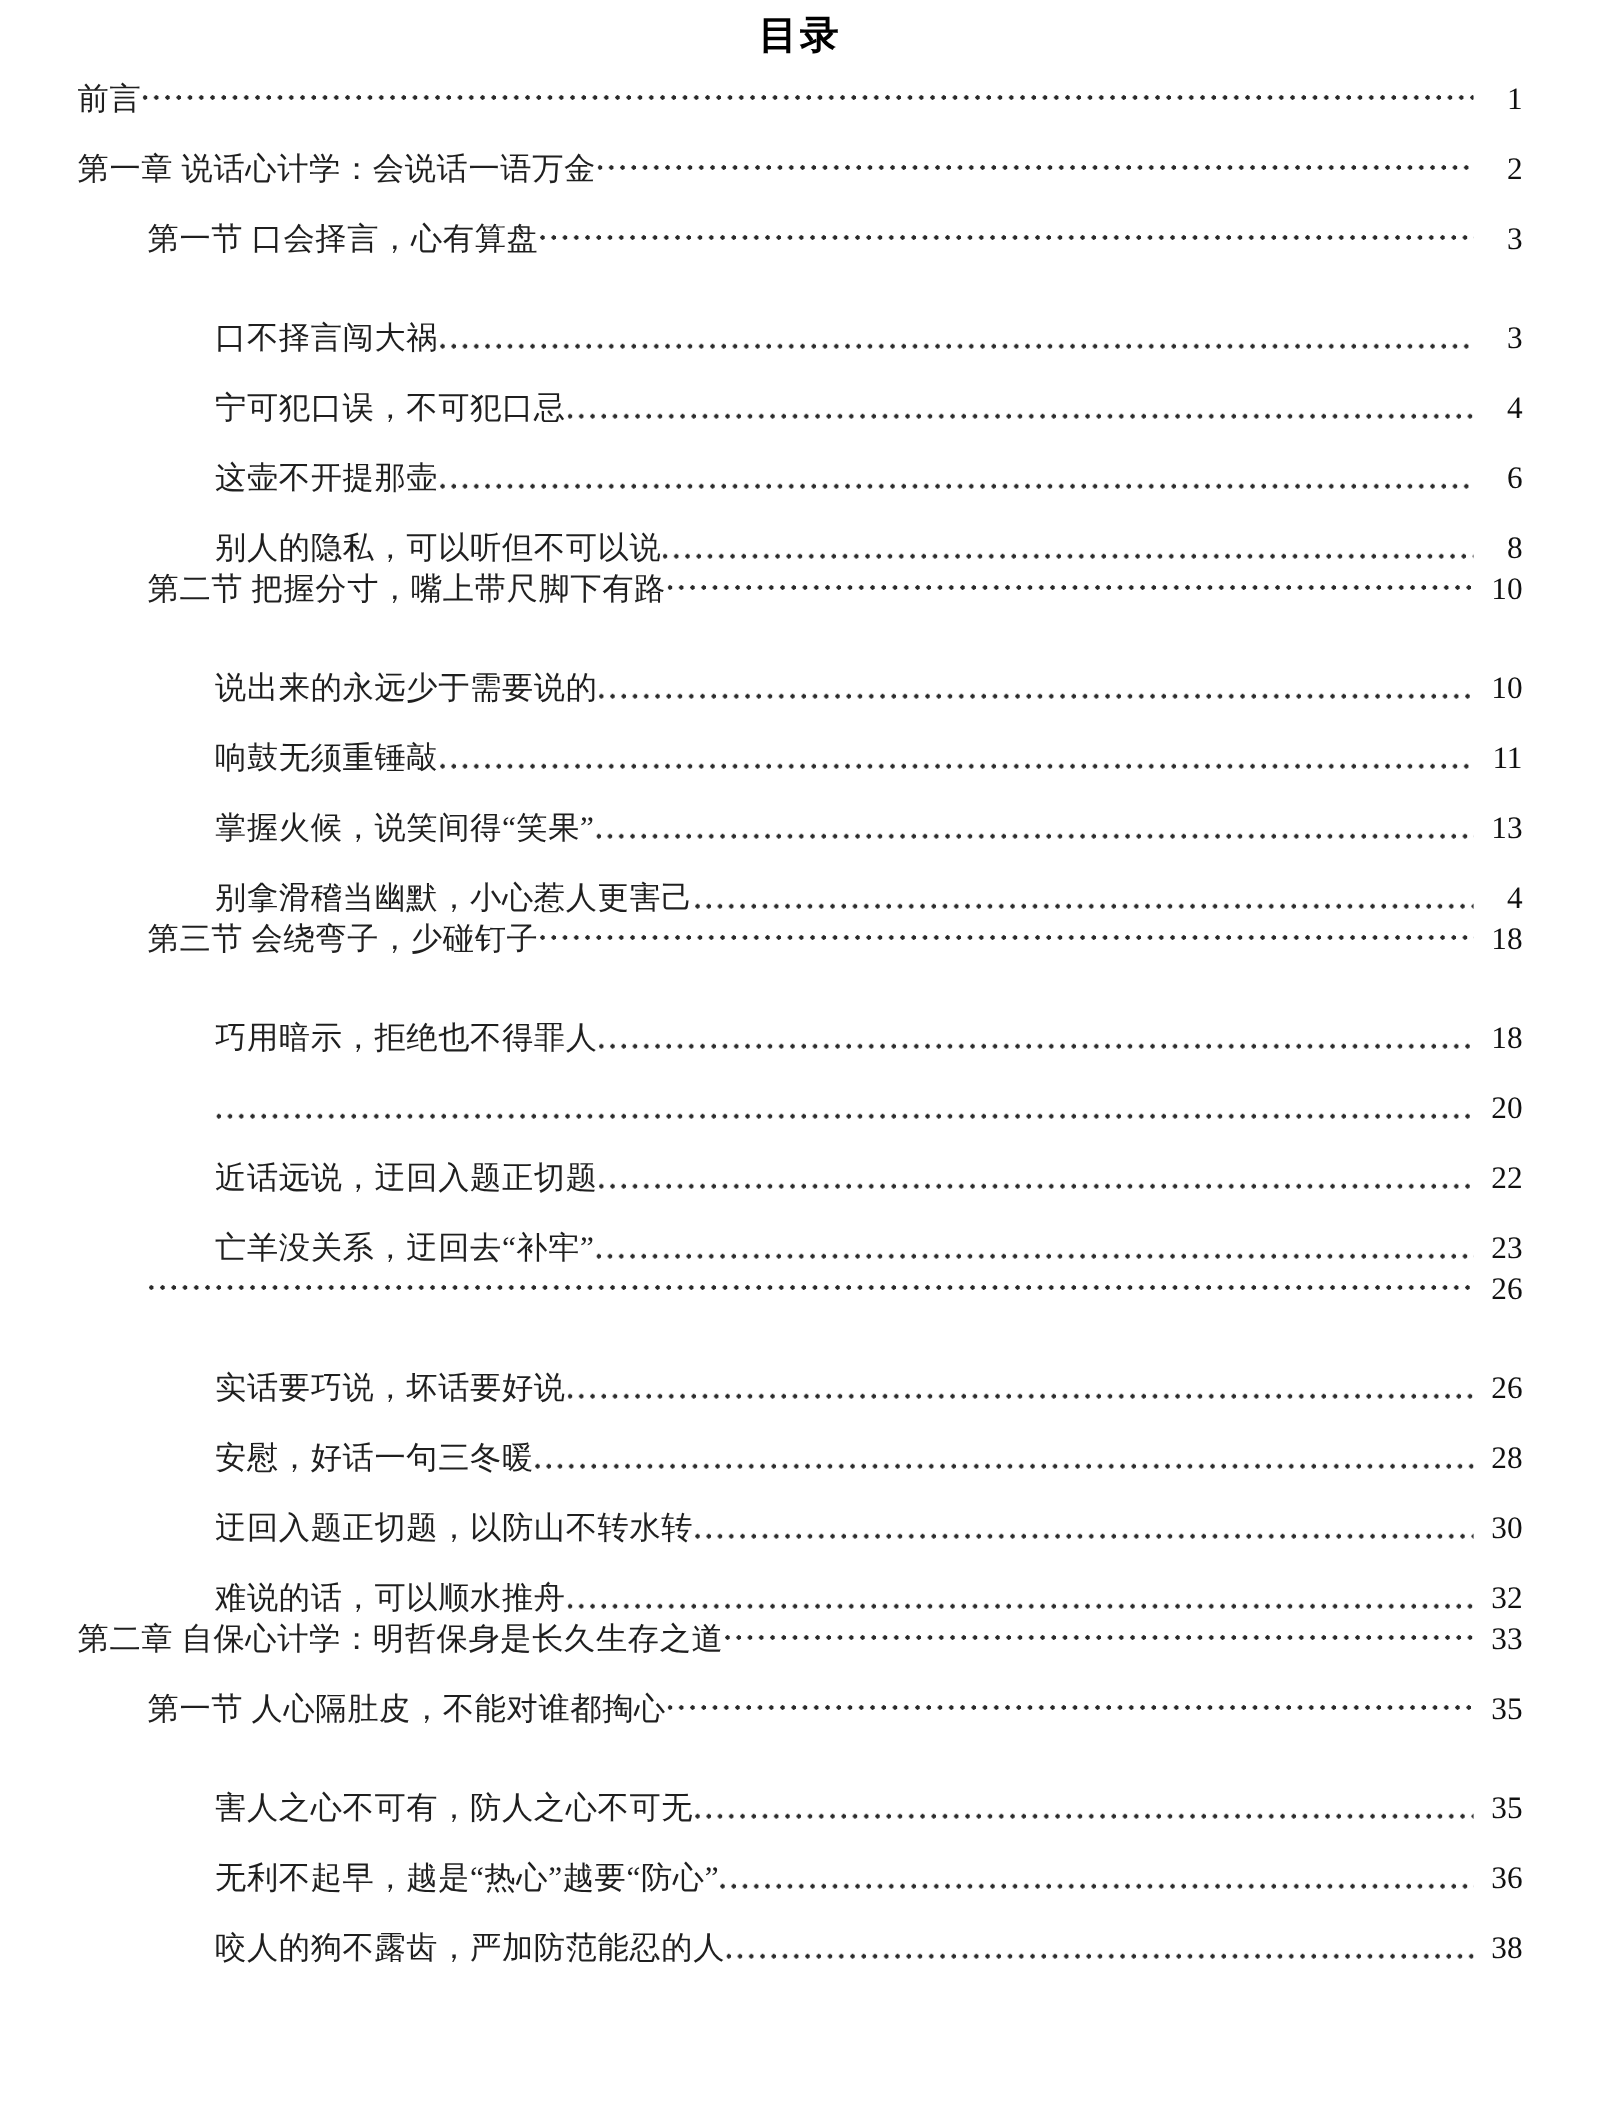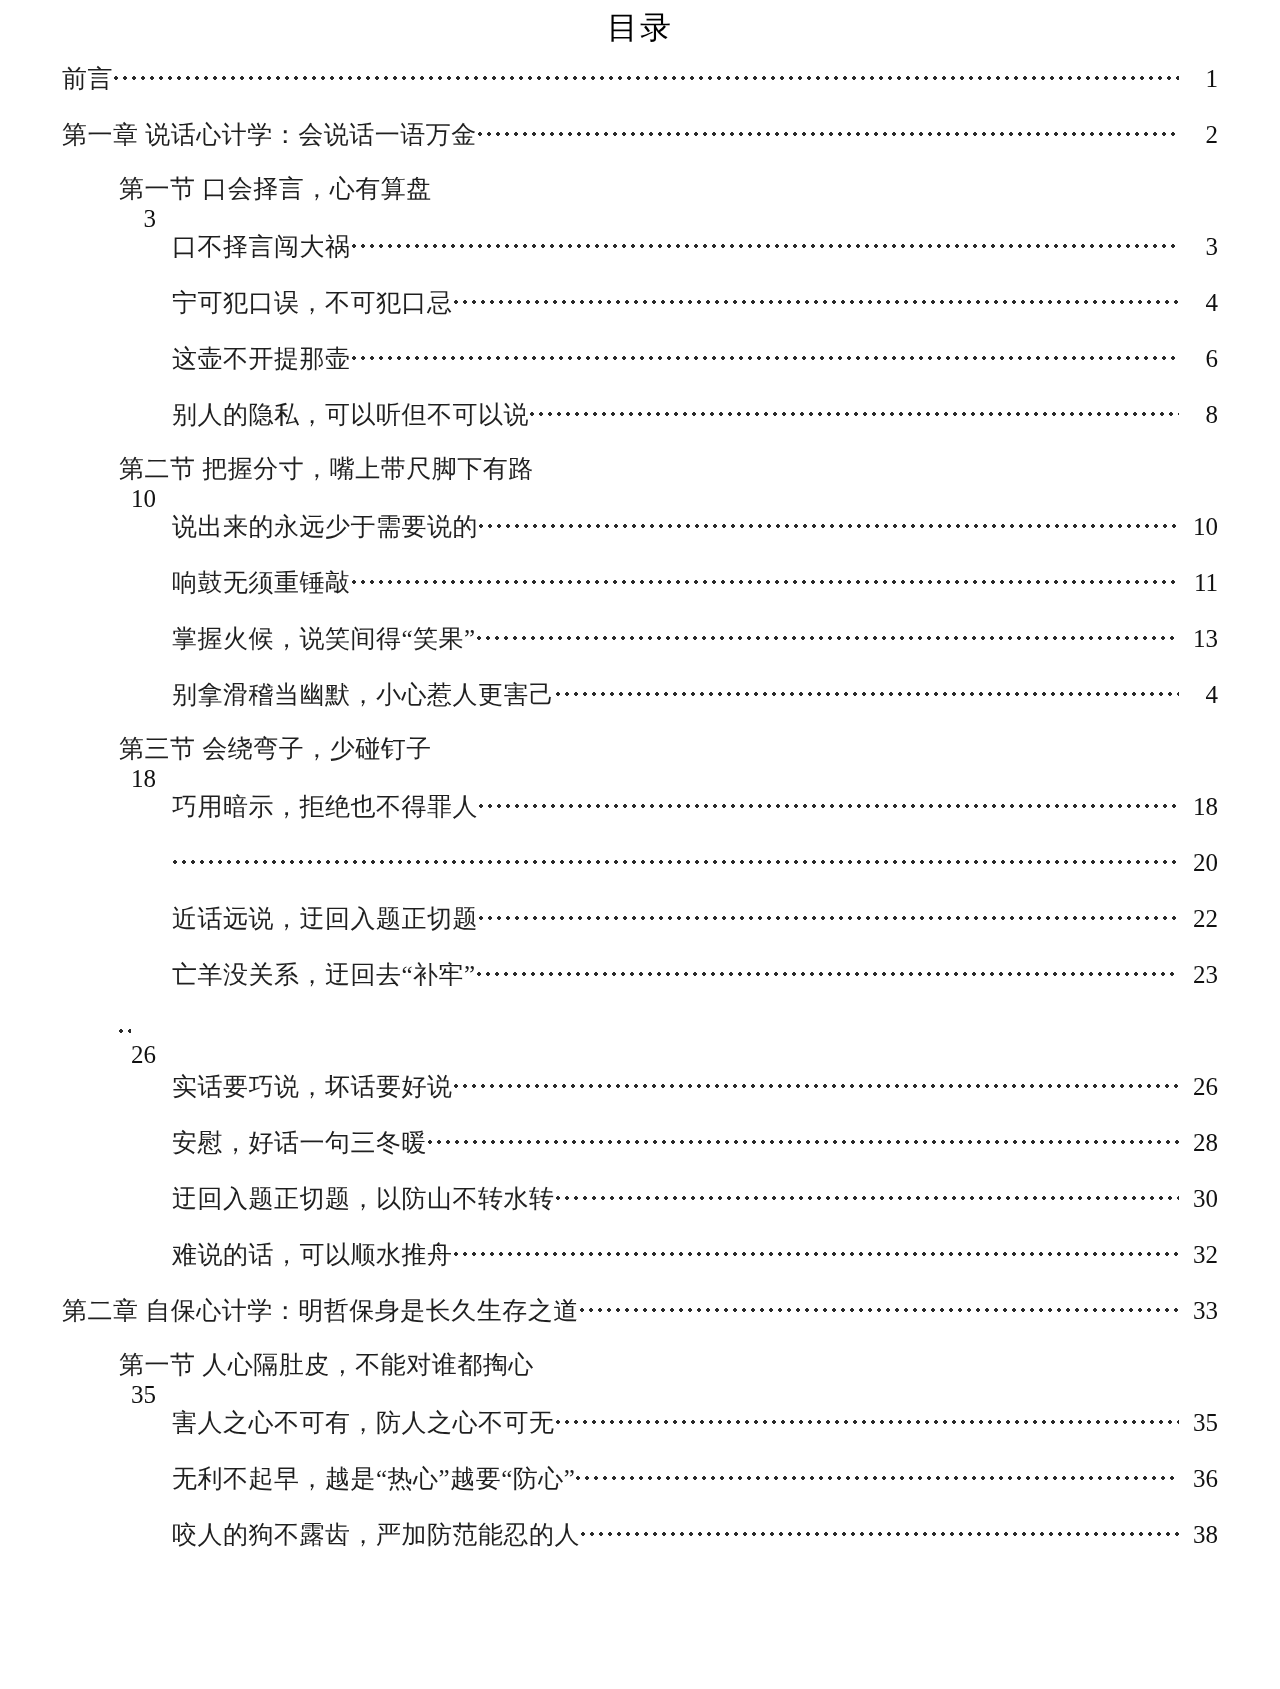--- a/index.html
+++ b/index.html
@@ -18,21 +18,21 @@
     position: relative;
     width: 1280px;
     height: 1689px;
     box-sizing: border-box;
     padding: 0 62px;
     overflow: hidden;
   }
   .toc-title {
     text-align: center;
     font-size: 31px;
-    font-weight: normal;
+    font-weight: bold;
     letter-spacing: 2px;
     margin: 8px 0 0 0;
     padding: 0;
     line-height: 40px;
     color: #000;
   }
   .toc-list {
     margin: 14px 0 0 0;
     padding: 0;
     list-style: none;
@@ -42,22 +42,22 @@
     align-items: baseline;
     width: 100%;
     line-height: 30px;
     height: 56px;
     box-sizing: border-box;
     font-size: 25px;
     color: #1f1f1f;
     white-space: nowrap;
   }
   .toc-row.level-1 { padding-left: 0px; }
-  .toc-row.level-2 { padding-left: 56px; flex-direction: column; }
-  .toc-row.level-3 { padding-left: 110px; }
+  .toc-row.level-2 { padding-left: 56px; }
+  .toc-row.level-3 { padding-left: 110px; align-items: flex-end; }
 
   .toc-label {
     flex: 0 0 auto;
     letter-spacing: 0.5px;
   }
   .toc-leader {
     flex: 1 1 auto;
     position: relative;
     min-width: 12px;
     height: 25px;

